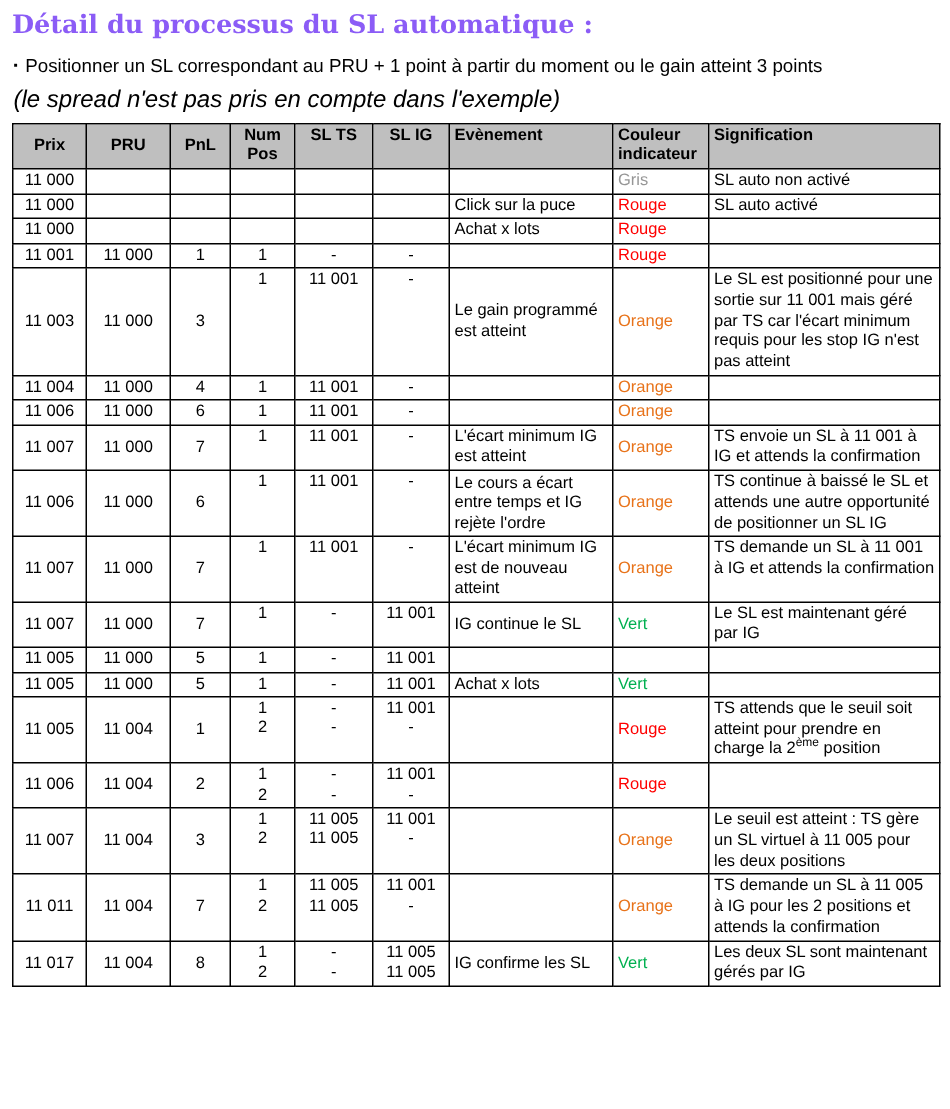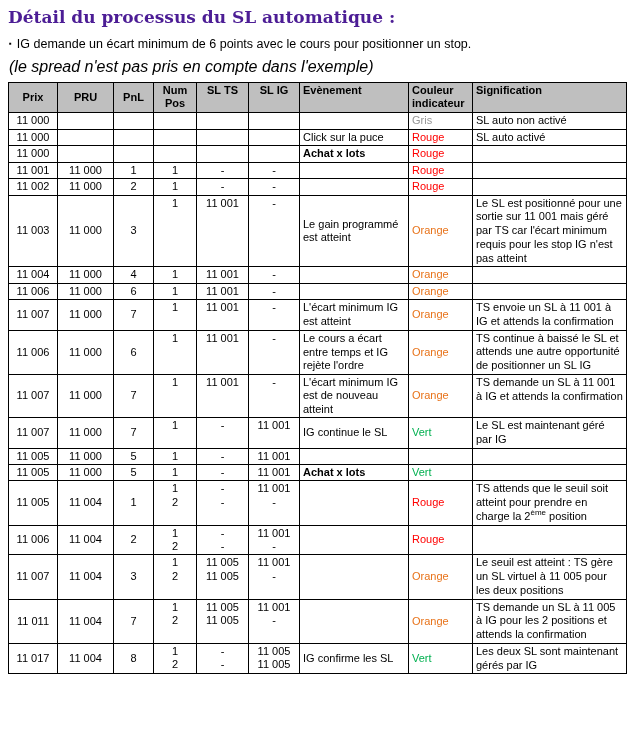--- a/index.html
+++ b/index.html
@@ -1,41 +1,41 @@
 <!DOCTYPE html>
 <html><head>
 <meta charset="utf-8">
 <style>
   html,body{margin:0;padding:0;background:#fff;}
   body{width:633px;font-family:"Liberation Sans",sans-serif;color:#000;}
   .doc{padding:5px 8px 10px 8px;}
-  .title{font-family:"DejaVu Serif",serif;font-weight:bold;font-size:17px;color:#4c1d95;margin:2px 0 10px 0;}
+  .title{font-family:"DejaVu Serif",serif;font-weight:bold;font-size:17px;color:#8b5cf6;margin:2px 0 10px 0;}
   .bullet-line{font-size:12.5px;margin:0 0 7px 1px;}
   .bullet-sq{font-size:8px;vertical-align:2px;margin-right:5px;}
   .note{font-style:italic;font-size:16px;margin:1px 0 6px 1px;}
   table.process{border-collapse:collapse;table-layout:fixed;width:618px;font-size:11px;line-height:1.22;}
   table.process th,table.process td{border:1px solid #000;padding:1px 3px;overflow:hidden;word-wrap:break-word;}
   table.process thead th{background:#BFBFBF;font-weight:bold;}
   .al-c{text-align:center;}
   .al-l{text-align:left;}
   .va-m{vertical-align:middle;}
   .va-t{vertical-align:top;}
   .nw{white-space:nowrap;}
-  .bold{font-weight:bold;}
+  .bold{font-weight:normal;}
   td.cell-sig{line-height:1.25;}
   sup{font-size:8px;line-height:0;}
 </style>
 </head>
 <body>
 
 <div class="doc">
   <div class="title">Détail du processus du SL automatique :</div>
 
   <div class="bullet-line">
-    <span class="bullet-sq">▪</span><span>IG demande un écart minimum de 6 points avec le cours pour positionner un stop.</span>
+    <span class="bullet-sq">▪</span><span>Positionner un SL correspondant au PRU + 1 point à partir du moment ou le gain atteint 3 points</span>
   </div>
 
   <div class="note">(le spread n'est pas pris en compte dans l'exemple)</div>
 
   <table class="process">
     <colgroup>
       <col style="width:49px">
         <col style="width:56px">
         <col style="width:40px">
       <col style="width:43px">
@@ -103,37 +103,20 @@
             <div>-</div>
           </td>
           <td class="al-c va-t nw cell-slig">
             <div>-</div>
           </td>
           <td class="al-l va-m cell-event"></td>
           <td class="al-l va-m cell-couleur" style="color: rgb(255, 0, 0);">Rouge</td>
           <td class="al-l va-t cell-sig"></td>
         </tr>
         <tr>
-          <td class="al-c va-m nw cell-prix">11 002</td>
-          <td class="al-c va-m nw cell-pru">11 000</td>
-          <td class="al-c va-m nw cell-pnl">2</td>
-          <td class="al-c va-t nw cell-num">
-            <div>1</div>
-          </td>
-          <td class="al-c va-t nw cell-slts">
-            <div>-</div>
-          </td>
-          <td class="al-c va-t nw cell-slig">
-            <div>-</div>
-          </td>
-          <td class="al-l va-m cell-event"></td>
-          <td class="al-l va-m cell-couleur" style="color: rgb(255, 0, 0);">Rouge</td>
-          <td class="al-l va-t cell-sig"></td>
-        </tr>
-        <tr>
           <td class="al-c va-m nw cell-prix">11 003</td>
           <td class="al-c va-m nw cell-pru">11 000</td>
           <td class="al-c va-m nw cell-pnl">3</td>
           <td class="al-c va-t nw cell-num">
             <div>1</div>
           </td>
           <td class="al-c va-t nw cell-slts">
             <div>11 001</div>
           </td>
           <td class="al-c va-t nw cell-slig">

